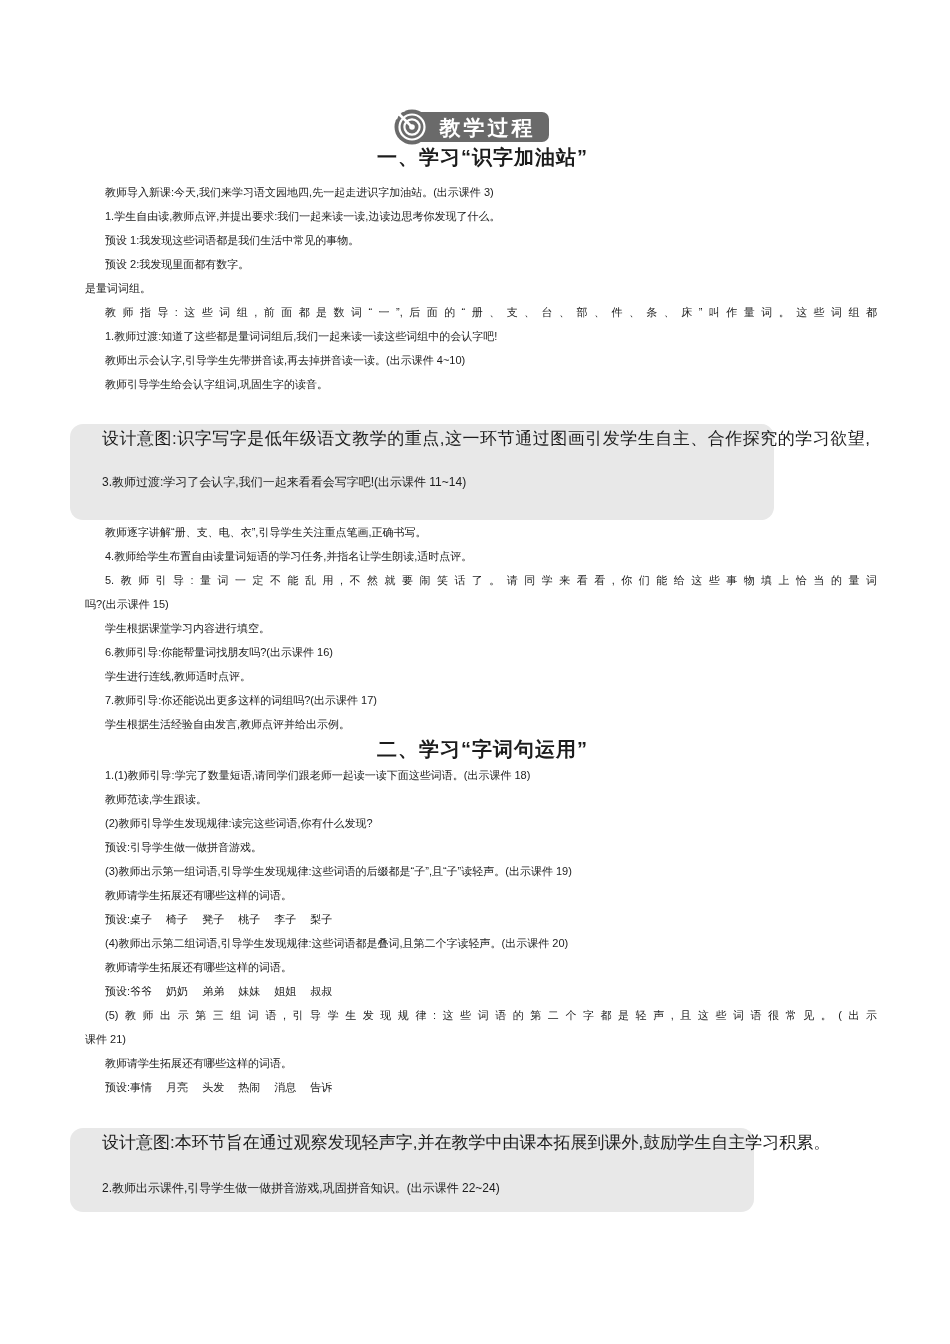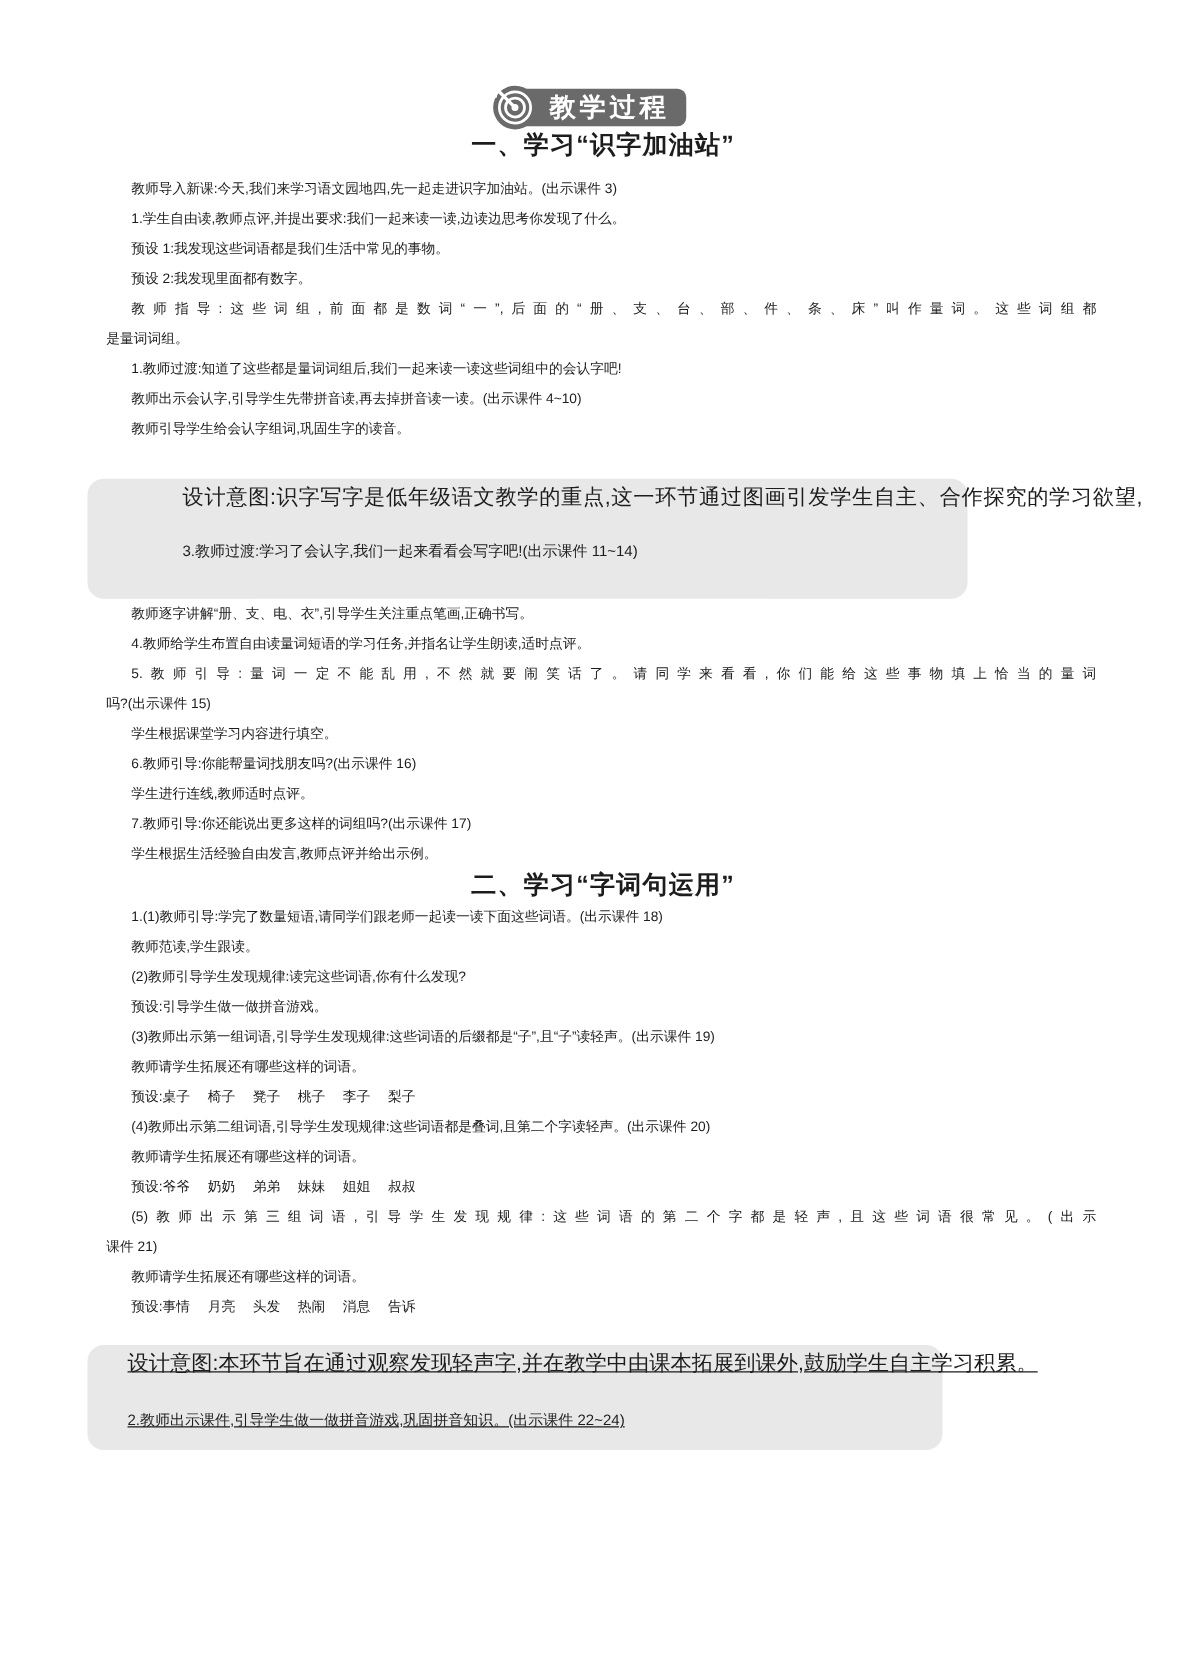--- a/index.html
+++ b/index.html
@@ -12,21 +12,21 @@
   body{
     width:950px;height:1344px;
     background:var(--page-bg);
     font-family:"Liberation Sans", sans-serif;
     color:var(--text-color);
   }
   .page{position:relative;width:950px;height:1344px;overflow:hidden;}
   .content{padding:0 70px 0 85px;}
 
   
-  .badge-row{padding-top:71px;text-align:center;}
+  .badge-row{padding-top:112px;text-align:center;}
   .badge{
     position:relative;display:inline-block;
     height:30px;line-height:31px;
     background:var(--badge-bg);
     color:#fff;border-radius:7px;
     padding:0 13px 0 38px;
     font-size:21px;font-weight:bold;letter-spacing:3px;
     vertical-align:top;
   }
   .badge .icon{position:absolute;left:-9px;top:-4px;width:38px;height:38px;}
@@ -51,23 +51,23 @@
     text-align:justify;text-align-last:justify;
   }
   .ln.just{width:792px;}
 
   
   .design-box{position:relative;margin-left:-15px;padding-top:2px;}
   .design-box .bg{
     position:absolute;left:0;top:0;z-index:0;
     background:var(--box-bg);border-radius:13px;
   }
-  .box1{margin-top:28px;height:94px;padding-left:44px;}
+  .box1{margin-top:28px;height:94px;}
   .box1 .bg{width:704px;height:96px;}
-  .box2{margin-top:18px;height:74px;text-decoration:underline;}
+  .box2{margin-top:29px;height:74px;}
   .box2 .bg{width:684px;height:84px;}
   .dln{
     position:relative;z-index:1;
     font-size:17px;line-height:25px;height:25px;
     text-indent:32px;white-space:nowrap;
   }
   .dln.flush{text-indent:0;}
   .dln.just{width:800px;}
   .dgap1{height:18px;}
   .dgap2{height:20px;}
@@ -100,22 +100,22 @@
   </div>
 
   <div class="content">
 
     <div class="heading h1">一、学习“识字加油站”</div>
 
     <div class="ln">教师导入新课:今天,我们来学习语文园地四,先一起走进识字加油站。(出示课件 3)</div>
     <div class="ln">1.学生自由读,教师点评,并提出要求:我们一起来读一读,边读边思考你发现了什么。</div>
     <div class="ln">预设 1:我发现这些词语都是我们生活中常见的事物。</div>
     <div class="ln">预设 2:我发现里面都有数字。</div>
+    <div class="ln flush">是量词词组。</div>
     <div class="ln just">教师指导:这些词组,前面都是数词“一”,后面的“册、支、台、部、件、条、床”叫作量词。这些词组都</div>
-    <div class="ln flush">是量词词组。</div>
     <div class="ln">1.教师过渡:知道了这些都是量词词组后,我们一起来读一读这些词组中的会认字吧!</div>
     <div class="ln">教师出示会认字,引导学生先带拼音读,再去掉拼音读一读。(出示课件 4~10)</div>
     <div class="ln">教师引导学生给会认字组词,巩固生字的读音。</div>
 
     <div class="design-box box1">
       <div class="bg"></div>
       <div class="dln just">设计意图:识字写字是低年级语文教学的重点,这一环节通过图画引发学生自主、合作探究的学习欲望,</div>
       <div class="dgap1"></div>
       <div class="fup">3.教师过渡:学习了会认字,我们一起来看看会写字吧!(出示课件 11~14)</div>
     </div>

